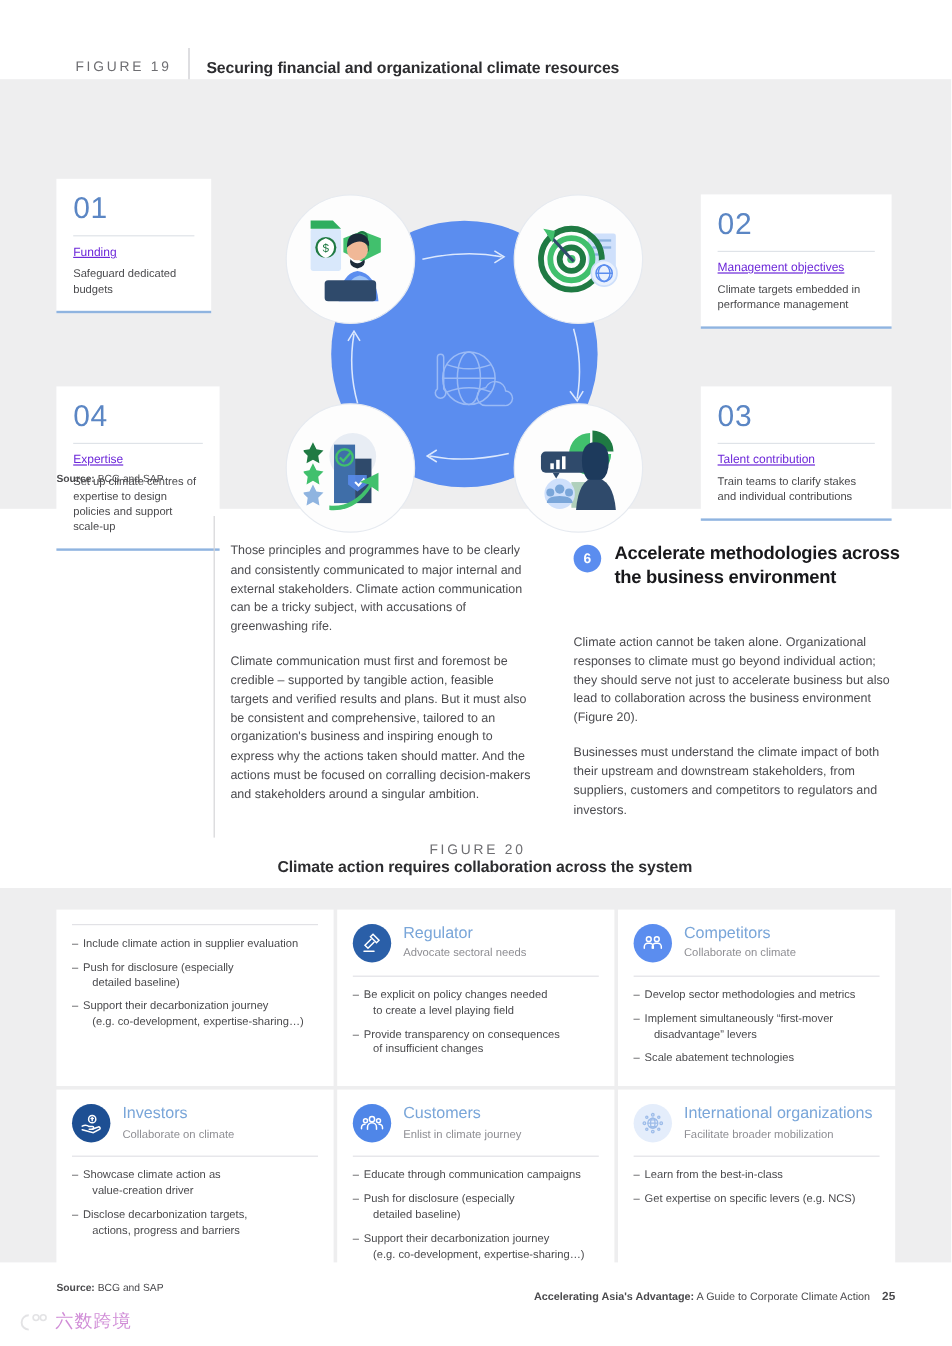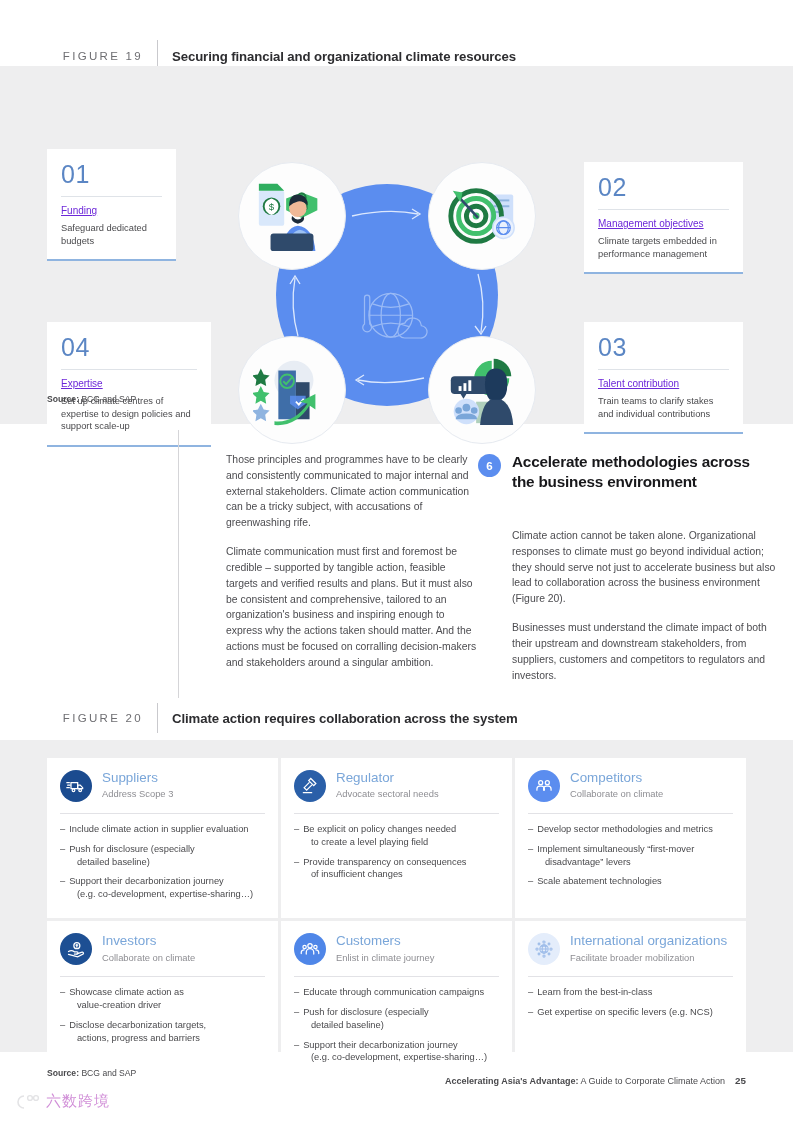--- a/index.html
+++ b/index.html
@@ -35,21 +35,21 @@
   .num-card .num {
     font-size: 25px; color: #5b86c4; font-weight: 400; letter-spacing: 0.5px;
     line-height: 1; padding-bottom: 9px; border-bottom: 1px solid #dfe3e8;
     margin-bottom: 8px;
   }
   .num-card .ttl { font-size: 10px; color: #6d28d9; line-height: 1.22; margin-bottom: 5px; text-decoration: underline; }
   .num-card .desc { font-size: 9.3px; color: #4a4a4d; line-height: 1.35; }
 
   #card01 { left: 47px; top: 83px;  width: 129px; }
   #card02 { left: 584px; top: 96px; width: 159px; }
-  #card04 { left: 47px; top: 256px; width: 164px; }
+  #card04 { left: 47px; top: 256px; width: 136px; }
   #card03 { left: 584px; top: 256px; width: 159px; }
 
   
   .diagram { position: absolute; left: 232px; top: 88px; width: 312px; height: 300px; }
   .diagram .blue-core {
     position: absolute; left: 44px; top: 30px; width: 222px; height: 222px;
     background: #5b8def; border-radius: 50%;
   }
   .bubble {
     position: absolute; width: 108px; height: 108px; border-radius: 50%;
@@ -64,21 +64,21 @@
   .globe-c { position: absolute; left: 112px; top: 128px; width: 90px; height: 70px; opacity: .55; }
   .arrow-c { position: absolute; }
 
   .src {
     position: absolute; font-size: 8.6px; color: #4a4a4d;
   }
   .src b { font-weight: 700; }
 
   
   .body-rule { position: absolute; left: 178px; top: 430px; width: 1px; height: 268px; background: #d5d5d8; }
-  .col { position: absolute; font-size: 10.4px; line-height: 1.52; color: #4c4c50; margin-left: 34px; }
+  .col { position: absolute; font-size: 10.4px; line-height: 1.52; color: #4c4c50; }
   .col p { margin-bottom: 13px; }
   #colL { left: 192px; top: 452px; width: 252px; }
   #colR { left: 478px; top: 528px; width: 265px; }
 
   .sec-head { position: absolute; left: 478px; top: 452px; width: 275px; display: flex; gap: 11px; align-items: flex-start; }
   .sec-badge {
     width: 23px; height: 23px; border-radius: 50%; background: #5b8def;
     color: #fff; font-size: 11.5px; font-weight: 700; display: flex;
     align-items: center; justify-content: center; flex: 0 0 23px; margin-top: 2px;
   }
@@ -266,46 +266,31 @@
   <div class="sec-head">
     <div class="sec-badge">6</div>
     <div class="sec-title">Accelerate methodologies across the business environment</div>
   </div>
 
   <div class="col" id="colR">
     <p>Climate action cannot be taken alone. Organizational responses to climate must go beyond individual action; they should serve not just to accelerate business but also lead to collaboration across the business environment (Figure 20).</p>
     <p>Businesses must understand the climate impact of both their upstream and downstream stakeholders, from suppliers, customers and competitors to regulators and investors.</p>
   </div>
 
-  <div class="fig-header" style="left:47px; top:703px; width:700px; height:30px;">
+  <div class="fig-header" style="left:47px; top:703px; width:700px; height:30px;flex-direction:column;">
     <div class="fig-label">FIGURE 20</div>
     <div class="fig-divider"></div>
     <div class="fig-title">Climate action requires collaboration across the system</div>
   </div>
 
   <div class="fig20-panel"></div>
 
   <div class="grid">
 
     <div class="scard">
-      <div class="scard-head">
-        <div class="scard-ic" style="background:#1b4b8f">
-          <svg viewBox="0 0 24 24" fill="none" stroke="#fff" stroke-width="1.5" stroke-linecap="round">
-            <path d="M6 8h8v7H6z"></path>
-              <path d="M14 11h3l3 3v1h-6z"></path>
-            <circle cx="9" cy="17" r="1.6"></circle>
-              <circle cx="17" cy="17" r="1.6"></circle>
-            <path d="M1 8h3M2 11h3M1 14h3"></path>
-          </svg>
-        </div>
-        <div>
-          <div class="scard-ttl">Suppliers</div>
-          <div class="scard-sub">Address Scope 3</div>
-        </div>
-      </div>
       <div class="scard-rule"></div>
       <ul class="bullets">
         <li>
             <span class="dash">–</span>
             <span class="txt">Include climate action in supplier evaluation</span>
           </li>
         <li>
             <span class="dash">–</span>
             <span class="txt">Push&nbsp;for&nbsp;disclosure&nbsp;(especially<br>&nbsp;&nbsp;&nbsp;detailed&nbsp;baseline)</span>
           </li>

